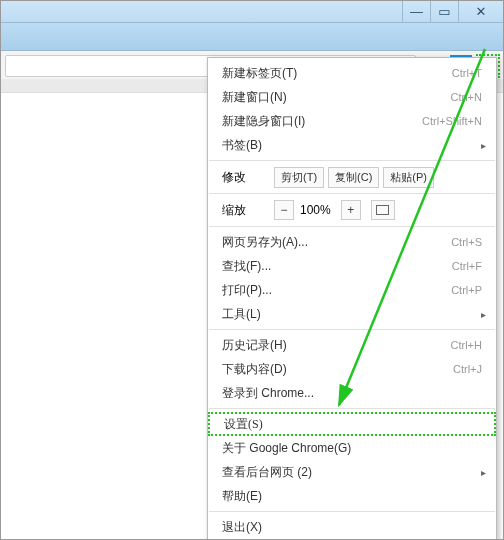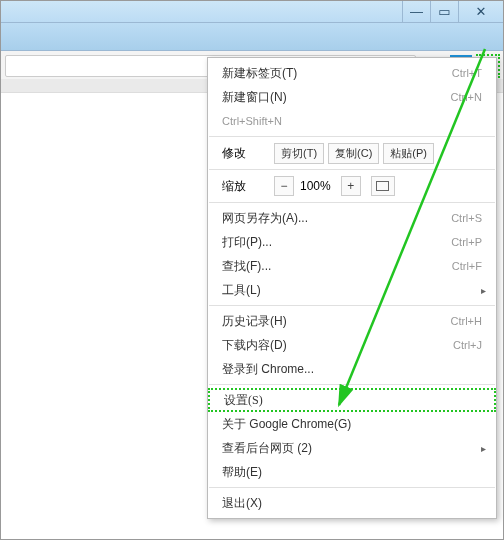--- a/index.html
+++ b/index.html
@@ -171,21 +171,25 @@
 <div class="menu">
   <div class="mi">
     <span class="lbl">新建标签页(T)</span>
     <span class="sc">Ctrl+T</span>
   </div>
   <div class="mi">
     <span class="lbl">新建窗口(N)</span>
     <span class="sc">Ctrl+N</span>
   </div>
   <div class="mi">
+    <span class="lbl">新建隐身窗口(I)</span>
     <span class="sc">Ctrl+Shift+N</span>
+  </div>
+  <div class="mi arrow">
+    <span class="lbl">书签(B)</span>
   </div>
   <div class="sep"></div>
 
   <div class="editrow">
     <span class="lbl">修改</span>
     <span class="editbtn">剪切(T)</span>
     <span class="editbtn">复制(C)</span>
     <span class="editbtn">粘贴(P)</span>
   </div>
   <div class="sep"></div>
@@ -197,26 +201,26 @@
     <span class="zoombtn">+</span>
     <span class="fsbtn"></span>
   </div>
   <div class="sep"></div>
 
   <div class="mi">
     <span class="lbl">网页另存为(A)...</span>
     <span class="sc">Ctrl+S</span>
   </div>
   <div class="mi">
+    <span class="lbl">查找(F)...</span>
+    <span class="sc">Ctrl+F</span>
+  </div>
+  <div class="mi">
     <span class="lbl">打印(P)...</span>
     <span class="sc">Ctrl+P</span>
-  </div>
-  <div class="mi">
-    <span class="lbl">查找(F)...</span>
-    <span class="sc">Ctrl+F</span>
   </div>
   <div class="mi arrow">
     <span class="lbl">工具(L)</span>
   </div>
   <div class="sep"></div>
 
   <div class="mi">
     <span class="lbl">历史记录(H)</span>
     <span class="sc">Ctrl+H</span>
   </div>

